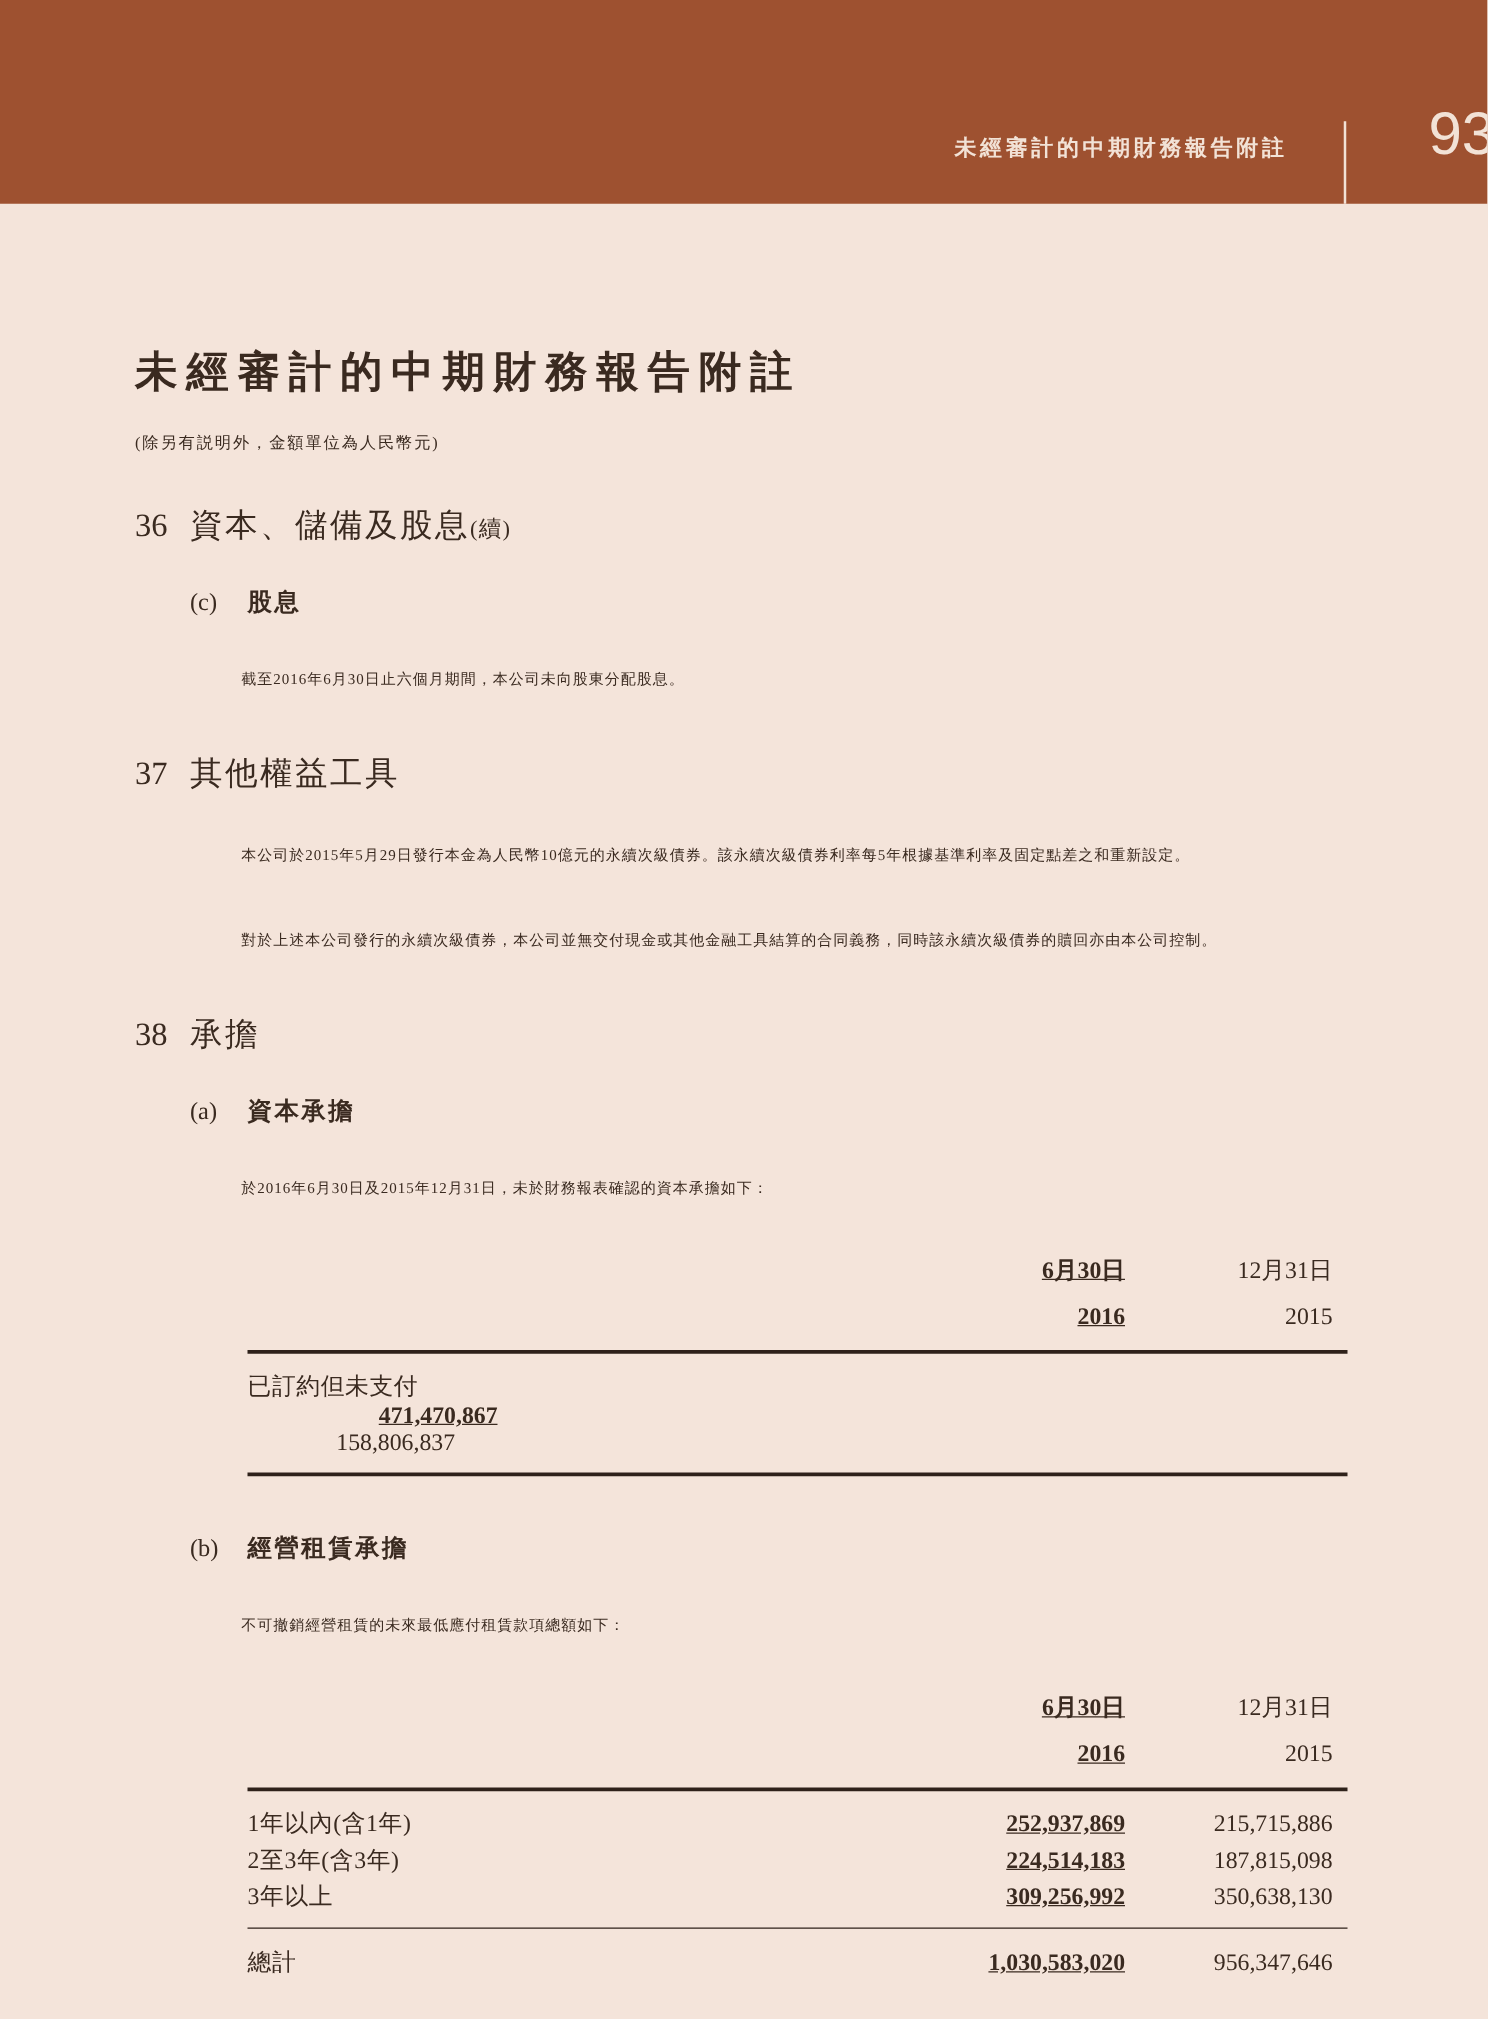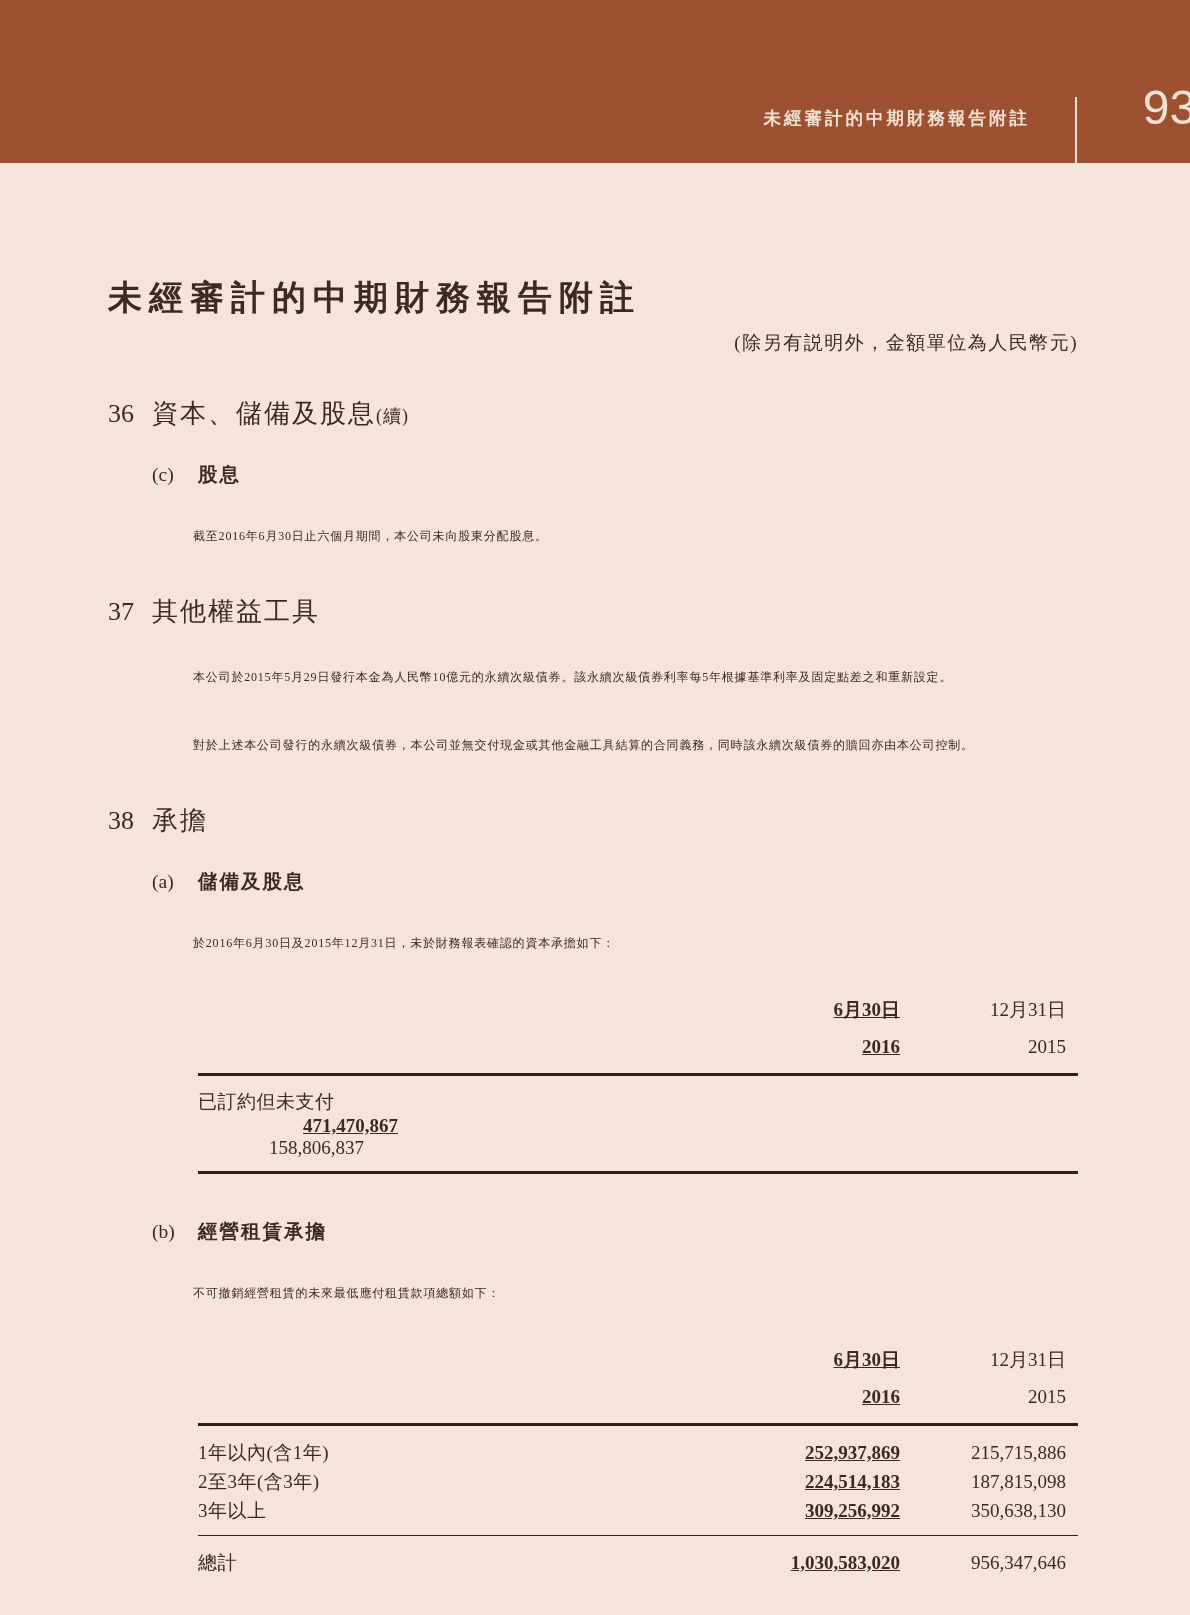--- a/index.html
+++ b/index.html
@@ -59,24 +59,23 @@
     padding: 112px 112px 0 108px; 
   }
 
   .doc-title {
     font-size: 34px;
     font-weight: bold;
     letter-spacing: 7px;
     color: #3a2a20;
   }
   .doc-subtitle {
-    margin-top: 9px;
-    font-size: 19px;
+    margin-top: 24px;
+    font-size: 13px;
     letter-spacing: 1.5px;
-    text-align: right;
   }
 
   .section { margin-top: 40px; }
   .section-head {
     display: flex;
     align-items: baseline;
     font-size: 26px;
     letter-spacing: 2px;
   }
   .section-num { width: 44px; flex: none; letter-spacing: 0; }
@@ -162,21 +161,21 @@
 
   <section class="section">
     <div class="section-head">
       <span class="section-num">38</span>
       <span class="section-title">承擔</span>
     </div>
 
     <div class="sub">
       <div class="sub-head">
         <span class="sub-letter">(a)</span>
-        <span class="sub-title">儲備及股息</span>
+        <span class="sub-title">資本承擔</span>
       </div>
     </div>
     <p class="para">於2016年6月30日及2015年12月31日，未於財務報表確認的資本承擔如下：</p>
 
     <div class="fin-table">
       <div class="t-head">
         <div class="t-row">
           <span class="t-label"></span>
           <span class="t-c1 bold">6月30日</span>
           <span class="t-c2">12月31日</span>

